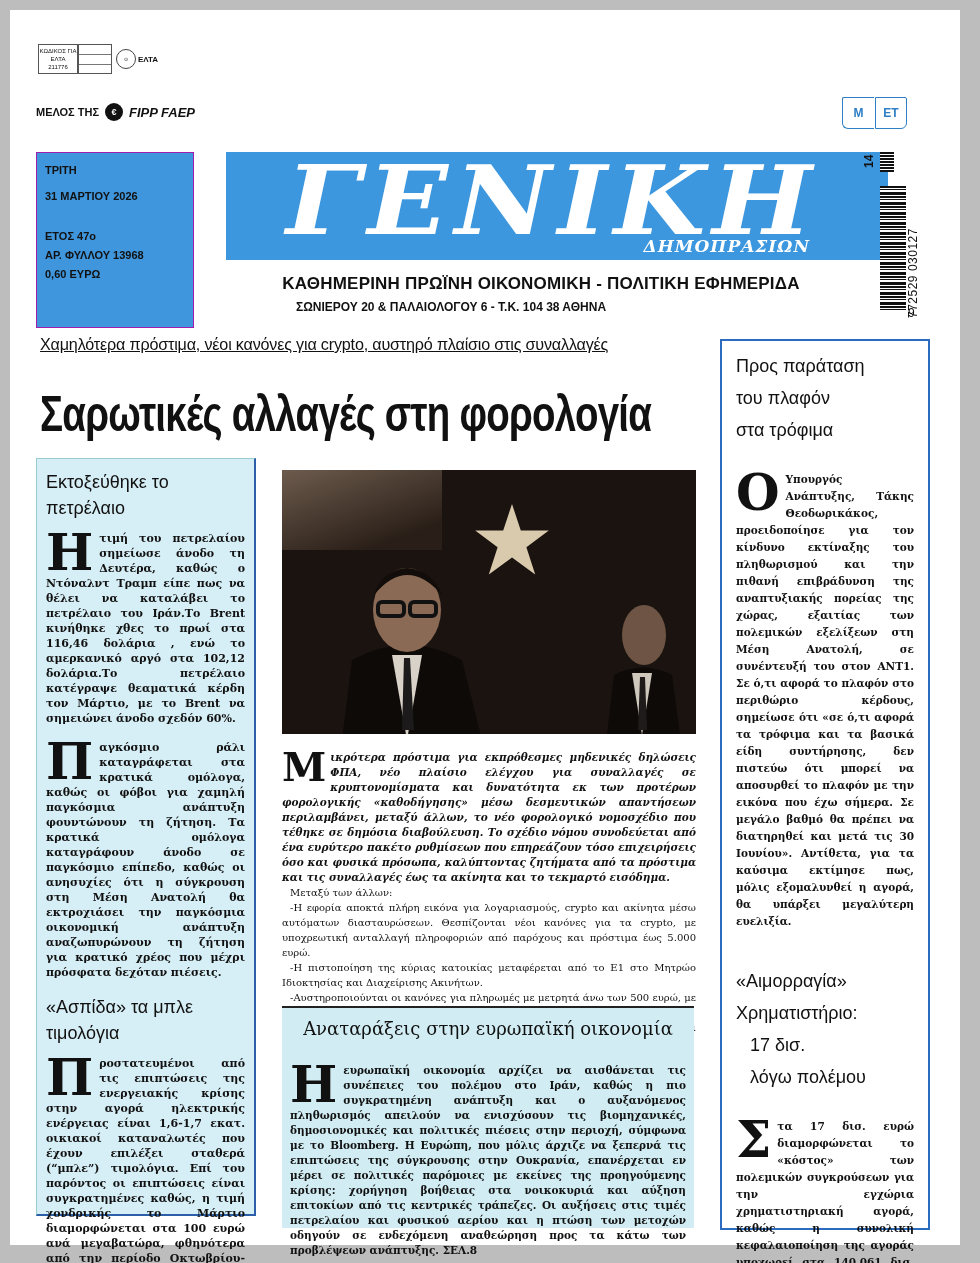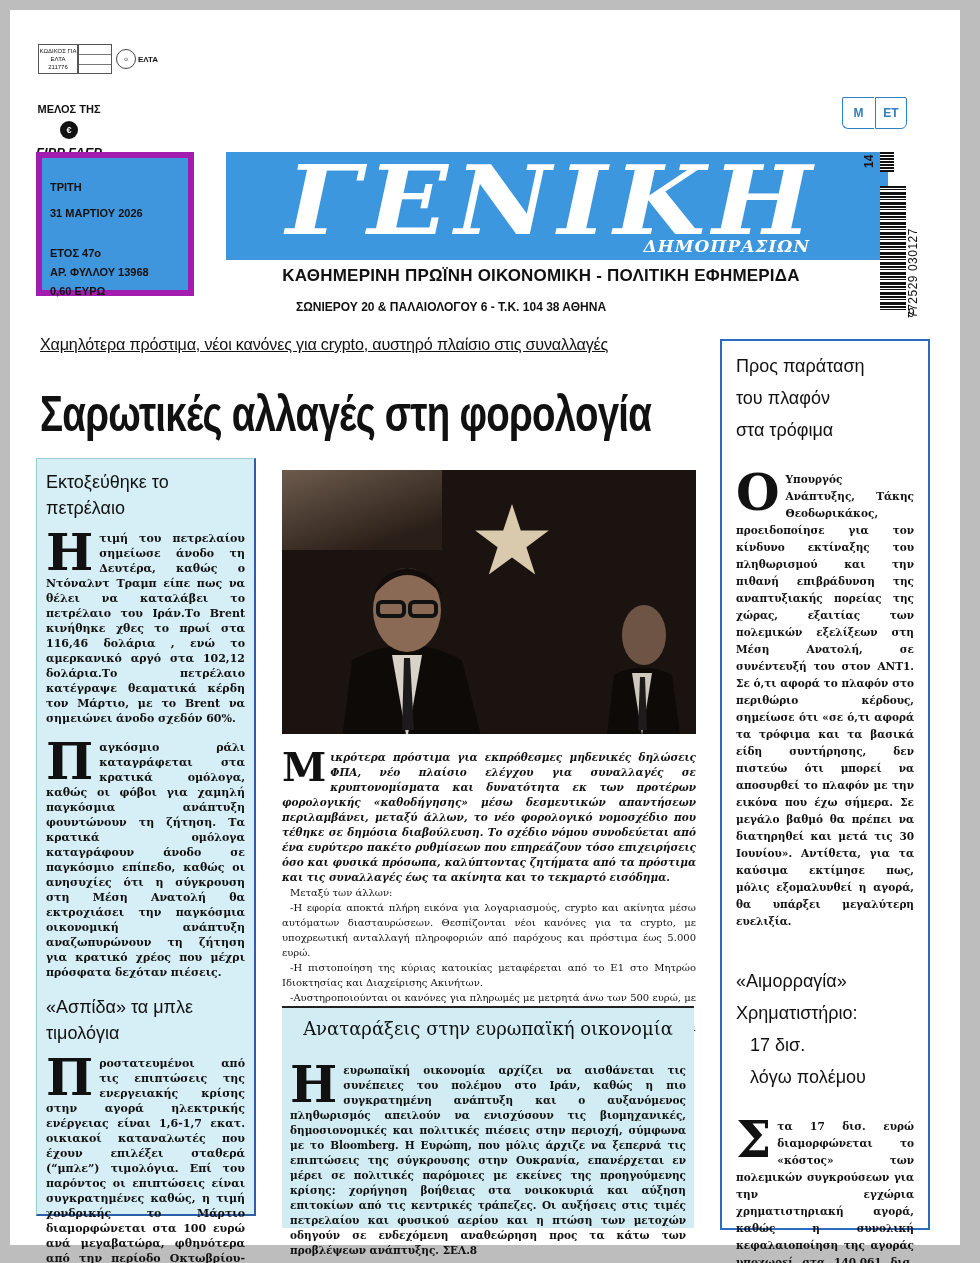--- a/index.html
+++ b/index.html
@@ -8,35 +8,35 @@
   .page { position: absolute; left: 10px; top: 10px; width: 950px; height: 1235px; background: #ffffff; }
 
   
   .postal { position: absolute; left: 28px; top: 34px; display: flex; align-items: center; }
   .postal .box1 { width: 40px; height: 30px; border: 1px solid #555; font: 6px/8px "Liberation Sans", sans-serif; text-align: center; padding-top: 2px; }
   .postal .box2 { width: 34px; height: 30px; border: 1px solid #555; font: 4px/9px "Liberation Sans", sans-serif; text-align: center; }
   .postal .box2 div { border-bottom: 1px solid #777; height: 10px; }
   .postal .seal { width: 20px; height: 20px; border: 1px solid #444; border-radius: 50%; margin-left: 4px; display:flex; align-items:center; justify-content:center; font: 5px "Liberation Sans", sans-serif; }
   .postal .elta { font: bold 8px "Liberation Sans", sans-serif; margin-left: 2px; }
 
-  .member { position: absolute; left: 26px; top: 93px; display: flex; align-items: center; gap: 6px; font: bold 11px "Liberation Sans", sans-serif; flex-direction: column; }
+  .member { position: absolute; left: 26px; top: 93px; display: flex; align-items: center; gap: 6px; font: bold 11px "Liberation Sans", sans-serif; }
   .member .fipp-logo { width: 18px; height: 18px; border-radius: 50%; background: #111; color: #fff; font: bold 9px "Liberation Sans", sans-serif; display:flex; align-items:center; justify-content:center; }
   .member .fipp { font: italic bold 13px "Liberation Sans", sans-serif; }
 
   
-  .infobox { position: absolute; left: 26px; top: 142px; width: 158px; height: 144px; background: #3f96dc; border: 6px solid #a21caf; padding: 22px 8px; font: bold 11px/14px "Liberation Sans", sans-serif; color: #111; }
+  .infobox { position: absolute; left: 26px; top: 142px; width: 158px; height: 176px; background: #3f96dc; border: 1px solid #a21caf; padding: 10px 8px; font: bold 11px/14px "Liberation Sans", sans-serif; color: #111; }
   .infobox .row { display: block; margin-bottom: 12px; }
   .infobox .row.tight { margin-bottom: 5px; }
 
   
   .masthead { position: absolute; left: 216px; top: 142px; width: 662px; height: 108px; background: #3c97df; overflow: hidden; }
   .masthead .title { position: absolute; left: 60px; top: -6px; font: italic 900 96px/110px "DejaVu Serif", serif; color: #ffffff; letter-spacing: 6px; transform: scaleX(1.1); transform-origin: left; }
   .masthead .subtitle { position: absolute; right: 78px; bottom: 4px; font: italic bold 17px "DejaVu Serif", serif; color: #ffffff; letter-spacing: 1px; }
 
-  .tagline { position: absolute; left: 226px; top: 256px; width: 610px; text-align: center; font: bold 17px "Liberation Sans", sans-serif; letter-spacing: 0.2px; }
+  .tagline { position: absolute; left: 226px; top: 264px; width: 610px; text-align: center; font: bold 17px "Liberation Sans", sans-serif; letter-spacing: 0.2px; }
   .address { position: absolute; left: 226px; top: 290px; width: 610px; padding-left: 60px; font: bold 12px "Liberation Sans", sans-serif; }
 
   
   .metbadge { position: absolute; left: 832px; top: 87px; width: 66px; height: 38px; }
   .metbadge .page-l, .metbadge .page-r { position: absolute; top: 0; width: 32px; height: 32px; border: 1.5px solid #2e7fc6; color: #2e7fc6; font: bold 12px/30px "Liberation Sans", sans-serif; text-align: center; }
   .metbadge .page-l { left: 0; border-right: none; border-radius: 2px 0 0 6px; }
   .metbadge .page-r { left: 33px; border-left: 1.5px solid #2e7fc6; border-radius: 0 2px 6px 0; }
 
   
   .barcode { position: absolute; left: 852px; top: 140px; width: 60px; height: 170px; }

